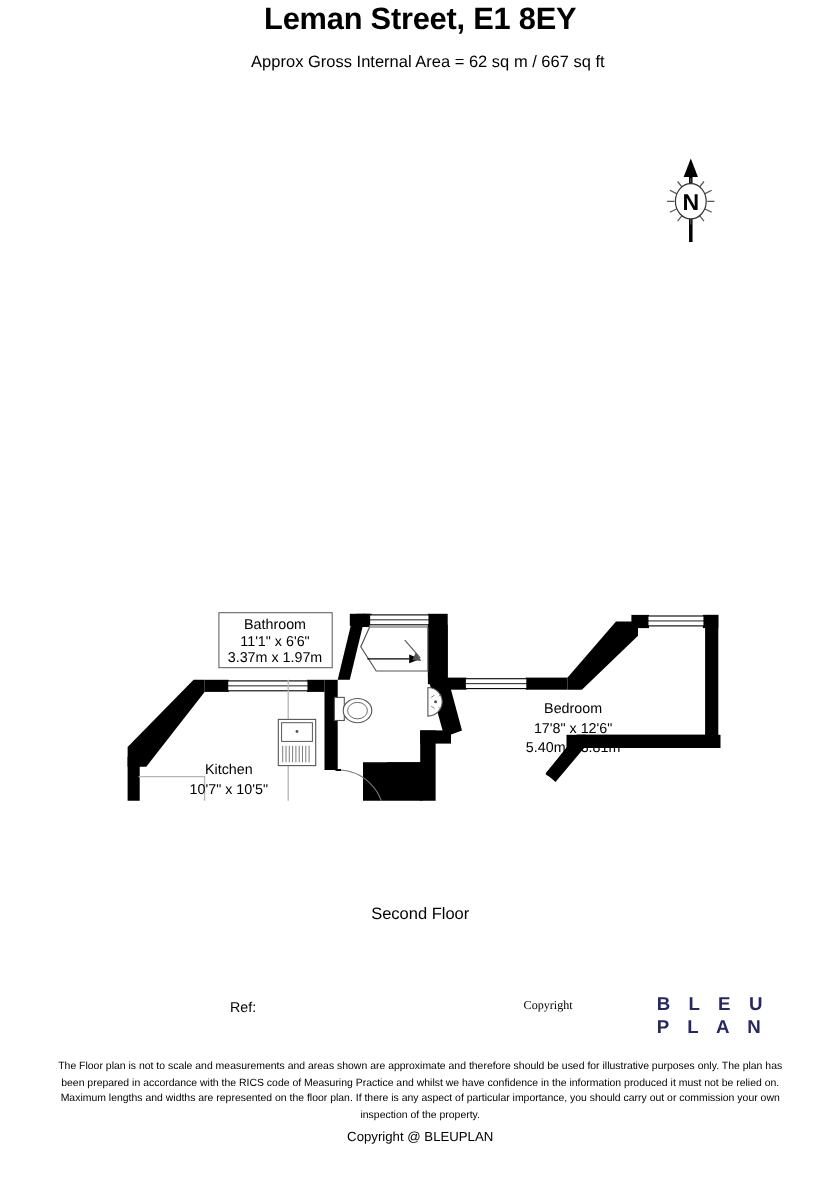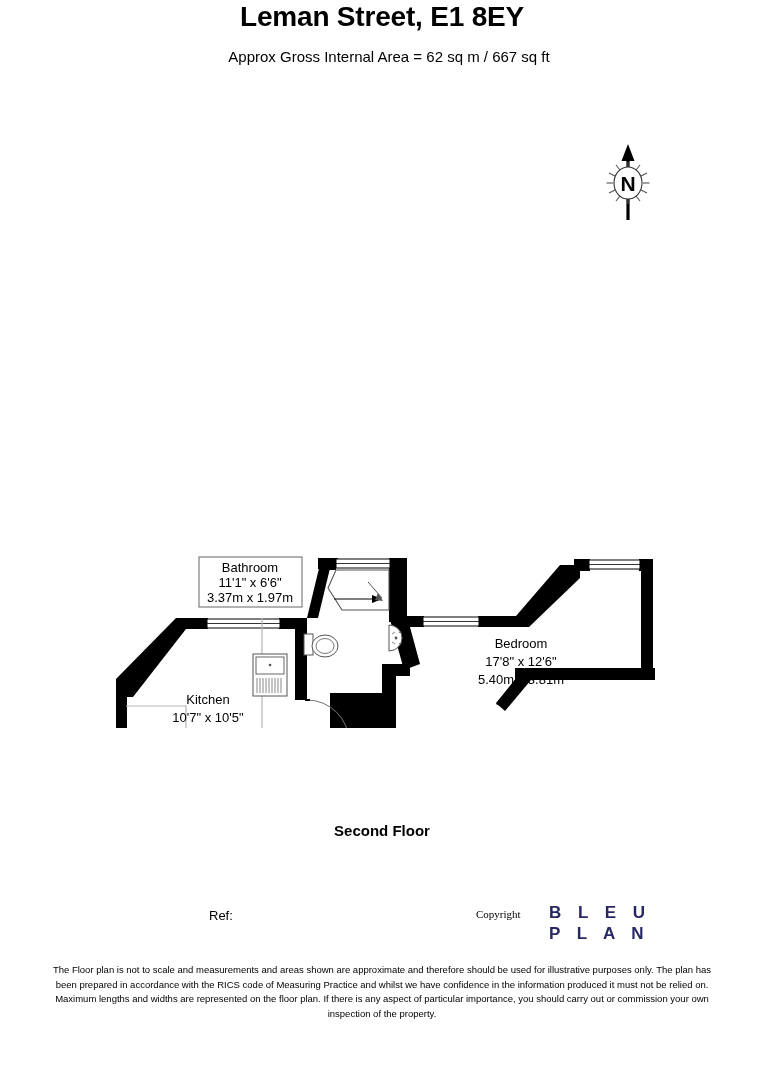--- a/index.html
+++ b/index.html
@@ -59,21 +59,20 @@
   }
 
   
   .floor-label {
     position: absolute;
     left: 0;
     top: 822px;
     width: 764px;
     text-align: center;
     font-size: 15px;
-    font-weight: bold;
   }
 
   
   .credits {
     position: absolute;
     left: 0;
     top: 902px;
     width: 621px;
     height: 52px;
   }
@@ -92,21 +91,21 @@
   }
   .logo {
     position: absolute;
     left: 549px;
     top: 0px;
     font-size: 17px;
     font-weight: bold;
     line-height: 21px;
     letter-spacing: 6px;
   }
-  .logo div { white-space: pre; }
+  .logo div { white-space: pre; margin-left: 48px; }
 
   
   .disclaimer {
     position: absolute;
     left: 52px;
     top: 963px;
     width: 660px;
     text-align: center;
     font-size: 9.5px;
     line-height: 1.55;
@@ -421,14 +420,15 @@
     <div class="logo" style="color: rgb(39, 39, 100);">
       <div>B L E U</div>
       <div>P L A N</div>
     </div>
   </div>
 
   <div class="disclaimer">
     <span>The Floor plan is not to scale and measurements and areas shown are approximate and therefore should be used for illustrative purposes only. The plan has been prepared in accordance with the RICS code of Measuring Practice and whilst we have confidence in the information produced it must not be relied on. </span><span class="u">Maximum lengths and widths are represented on the floor plan.</span><span> If there is any aspect of particular importance, you should carry out or commission your own inspection of the property.</span>
   </div>
 
+  <div class="footer-copy">Copyright @ BLEUPLAN</div>
 
 </div>
 
 </body></html>

